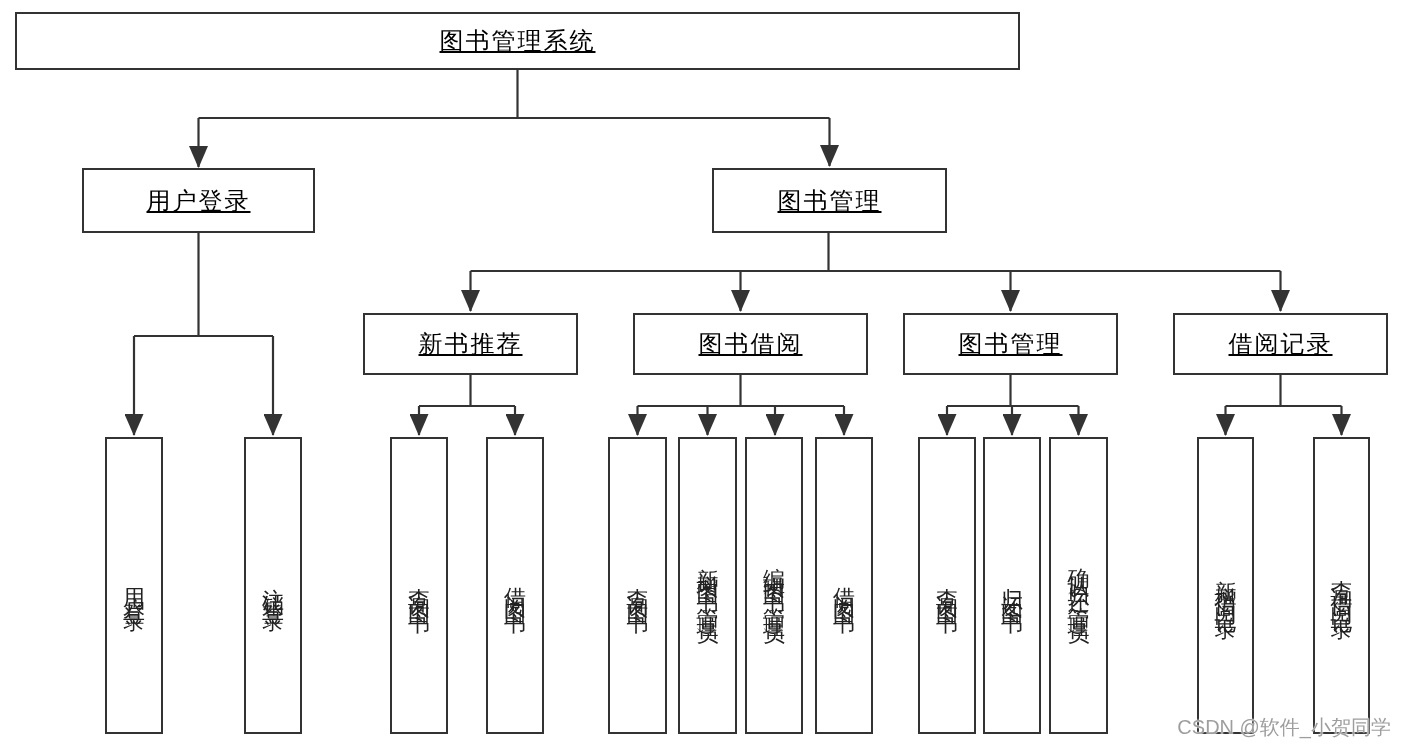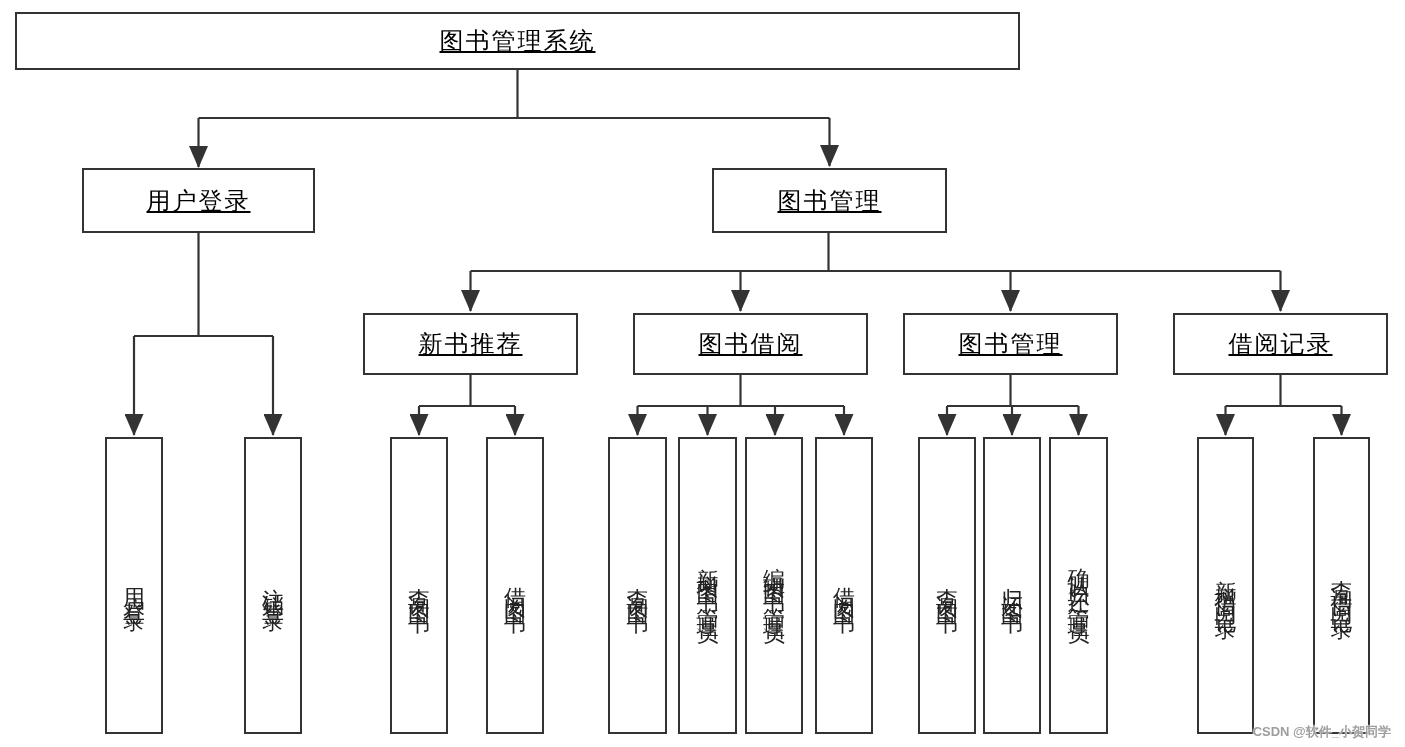--- a/index.html
+++ b/index.html
@@ -39,26 +39,25 @@
     text-orientation: mixed;
     font-size: 22px;
     letter-spacing: 8px;
     line-height: 1;
     color: #222222;
   }
   .watermark {
     position: absolute;
     right: 14px;
     bottom: 6px;
-    font-size: 13px;
+    font-size: 20px;
     color: #9e9e9e;
     text-shadow: 0 0 2px #ffffff, 0 0 1px #ffffff;
     white-space: nowrap;
     z-index: 5;
-    font-weight: bold;
   }
 </style>
 </head>
 <body>
 
 <div class="stage">
 
   <svg class="connectors" viewBox="0 0 1405 747" xmlns="http://www.w3.org/2000/svg">
     <defs>
       <marker id="arrow" viewBox="0 0 22 19" markerWidth="22" markerHeight="19" refX="21" refY="9.5" orient="auto" markerUnits="userSpaceOnUse">

